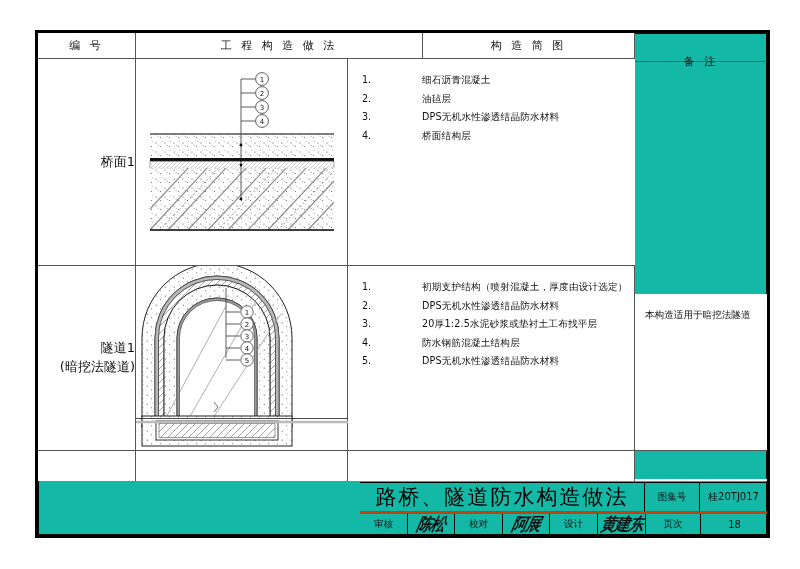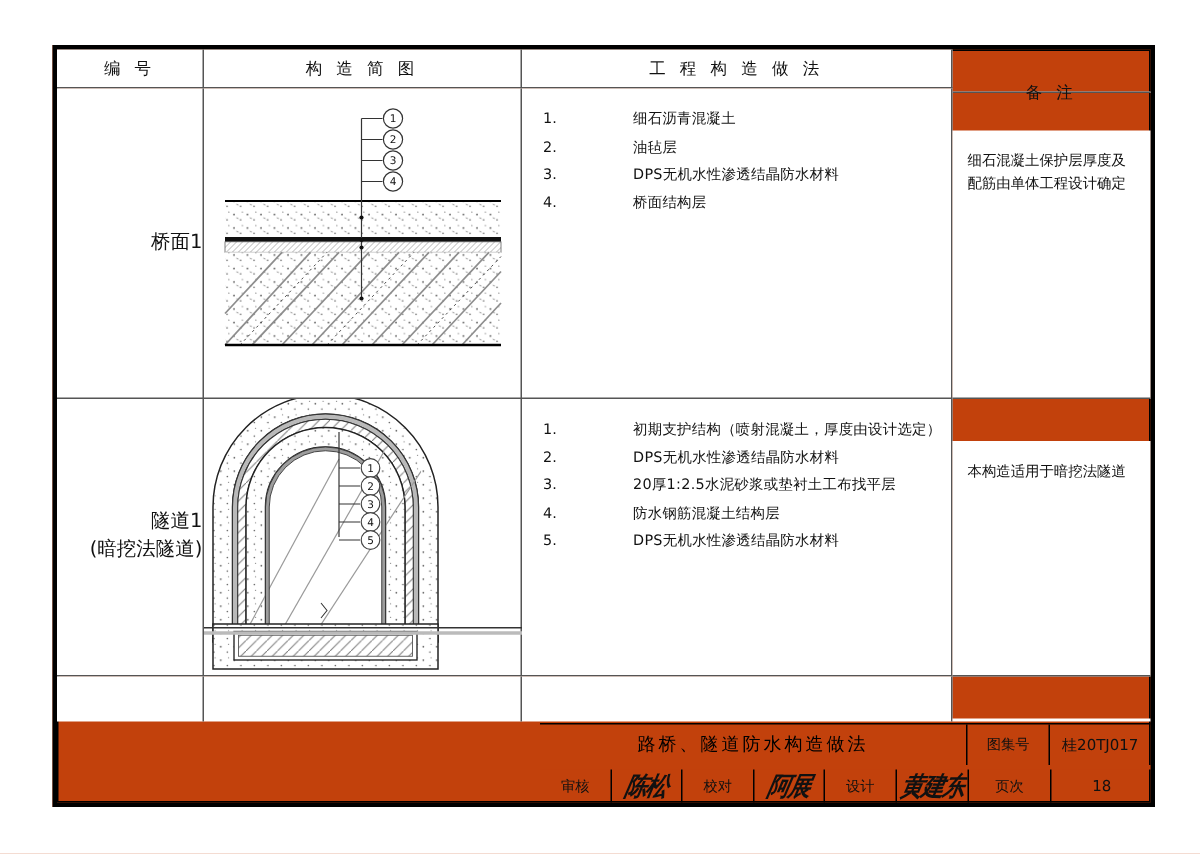--- a/index.html
+++ b/index.html
@@ -15,21 +15,21 @@
     width: 800px; height: 569px;
     background: #ffffff;
   }
 
   
   #frame {
     position: absolute;
     left: 35px; top: 30px;
     width: 735px; height: 508px;
     border: 3px solid #000;
-    background: #c2410c;
+    background: #14b8a6;
   }
   #frame-inner {
     position: absolute;
     left: 0; top: 0; right: 0; bottom: 0;
     border: 1px solid #000;
   }
 
   
   #table {
     position: absolute;
@@ -101,21 +101,21 @@
     height: 53px;
     display: flex;
     flex-direction: column;
     border-top: 1px solid #000;
   }
   .tb-top { display: flex; height: 28px; }
   .tb-bot { display: flex; height: 25px; border-top: 3px solid #c2410c; }
   .tb-title {
     flex: 0 0 285px;
     display: flex; align-items: center; justify-content: center;
-    font-size: 12px; letter-spacing: 2px; color: #000;
+    font-size: 21px; letter-spacing: 2px; color: #000;
     border-right: 1px solid #000;
     font-family: "DejaVu Sans", sans-serif;
   }
   .tb-lab {
     display: flex; align-items: center; justify-content: center;
     font-size: 9.5px; color: #111;
     border-right: 1px solid #000;
     font-family: "DejaVu Sans", sans-serif;
   }
   .tb-val {
@@ -150,22 +150,22 @@
 <body>
 
 <div id="page">
   <div id="frame">
     <div id="frame-inner"></div>
 
     <div id="table">
 
       <div class="trow head-row">
         <div class="tcell c-no">编  号</div>
+        <div class="tcell c-meth">工 程 构 造 做 法</div>
         <div class="tcell c-fig">构 造 简 图</div>
-        <div class="tcell c-meth">工 程 构 造 做 法</div>
         <div class="tcell c-rem">备  注</div>
       </div>
 
       <div class="trow body-row-1">
         <div class="tcell c-no">
           <div class="cell-center">
             <div>桥面1</div>
             <div></div>
           </div>
         </div>
@@ -257,23 +257,20 @@
               <span class="m-num">3.</span>
               <span class="m-txt">DPS无机水性渗透结晶防水材料</span>
             </div>
             <div class="m-item">
               <span class="m-num">4.</span>
               <span class="m-txt">桥面结构层</span>
             </div>
           </div>
         </div>
 
-        <div class="tcell c-rem">
-          <div class="remarks">细石混凝土保护层厚度及配筋由单体工程设计确定</div>
-        </div>
       </div>
 
       <div class="trow body-row-2">
         <div class="tcell c-no">
           <div class="cell-center">
             <div>隧道1</div>
             <div>(暗挖法隧道)</div>
           </div>
         </div>
 

